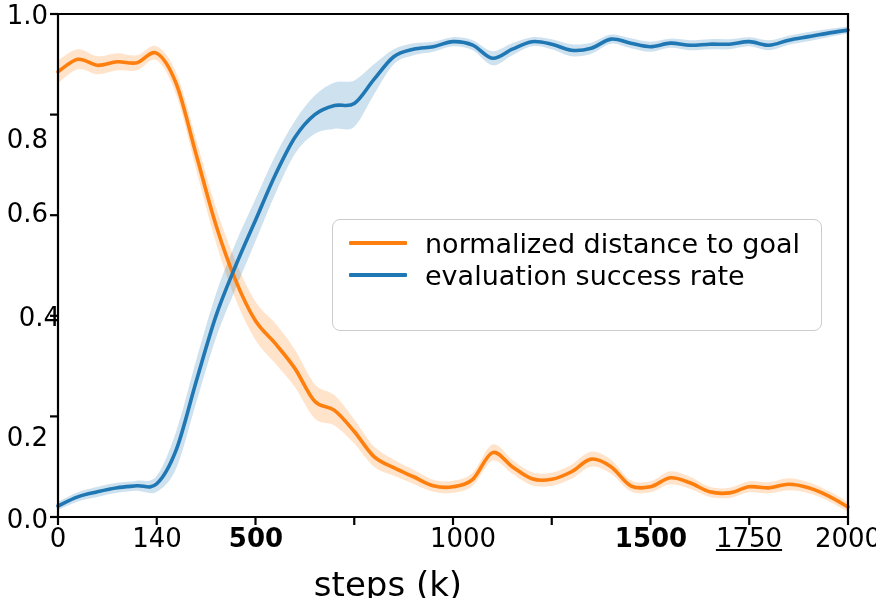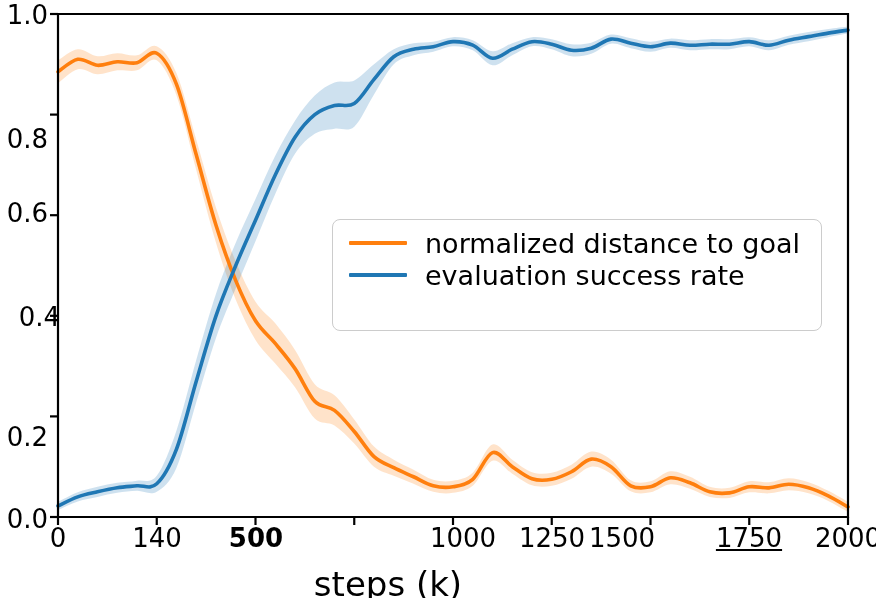--- a/index.html
+++ b/index.html
@@ -119,22 +119,21 @@
   <div class="tick-label ytick-label" style="left:0px; width:48px; top:100px;margin-top:24px;">0.8</div>
   <div class="tick-label ytick-label" style="left:0px; width:48px; top:198px;">0.6</div>
   <div class="tick-label ytick-label" style="left:0px; width:48px; top:302px;margin-left:12px;">0.4</div>
   <div class="tick-label ytick-label" style="left:0px; width:48px; top:422px;">0.2</div>
   <div class="tick-label ytick-label" style="left:0px; width:48px; top:504px;">0.0</div>
 
   <div class="tick-label xtick-label" style="left:18px; width:80px; top:523px;">0</div>
   <div class="tick-label xtick-label" style="left:117px; width:80px; top:523px;">140</div>
   <div class="tick-label xtick-label" style="left:216px; width:80px; top:523px;font-weight:bold;">500</div>
   <div class="tick-label xtick-label" style="left:413px; width:80px; top:523px;margin-left:10px;">1000</div>
-  <div class="tick-label xtick-label" style="left:512px; width:80px; top:523px;">1250</div>
-  <div class="tick-label xtick-label" style="left:582px; width:80px; top:523px;">1500</div>
+  <div class="tick-label xtick-label" style="left:611px; width:80px; top:523px;font-weight:bold;">1500</div>
   <div class="tick-label xtick-label" style="left:709px; width:80px; top:523px;text-decoration:underline;">1750</div>
   <div class="tick-label xtick-label" style="left:808px; width:80px; top:523px;">2000</div>
 
   <div id="xlabel">steps (k)</div>
 
   <div id="legend-box">
     <div class="legend-row row0">
       <span class="legend-swatch" style="background:#ff7f0e;"></span>
       <span class="legend-text">normalized distance to goal</span>
     </div>

